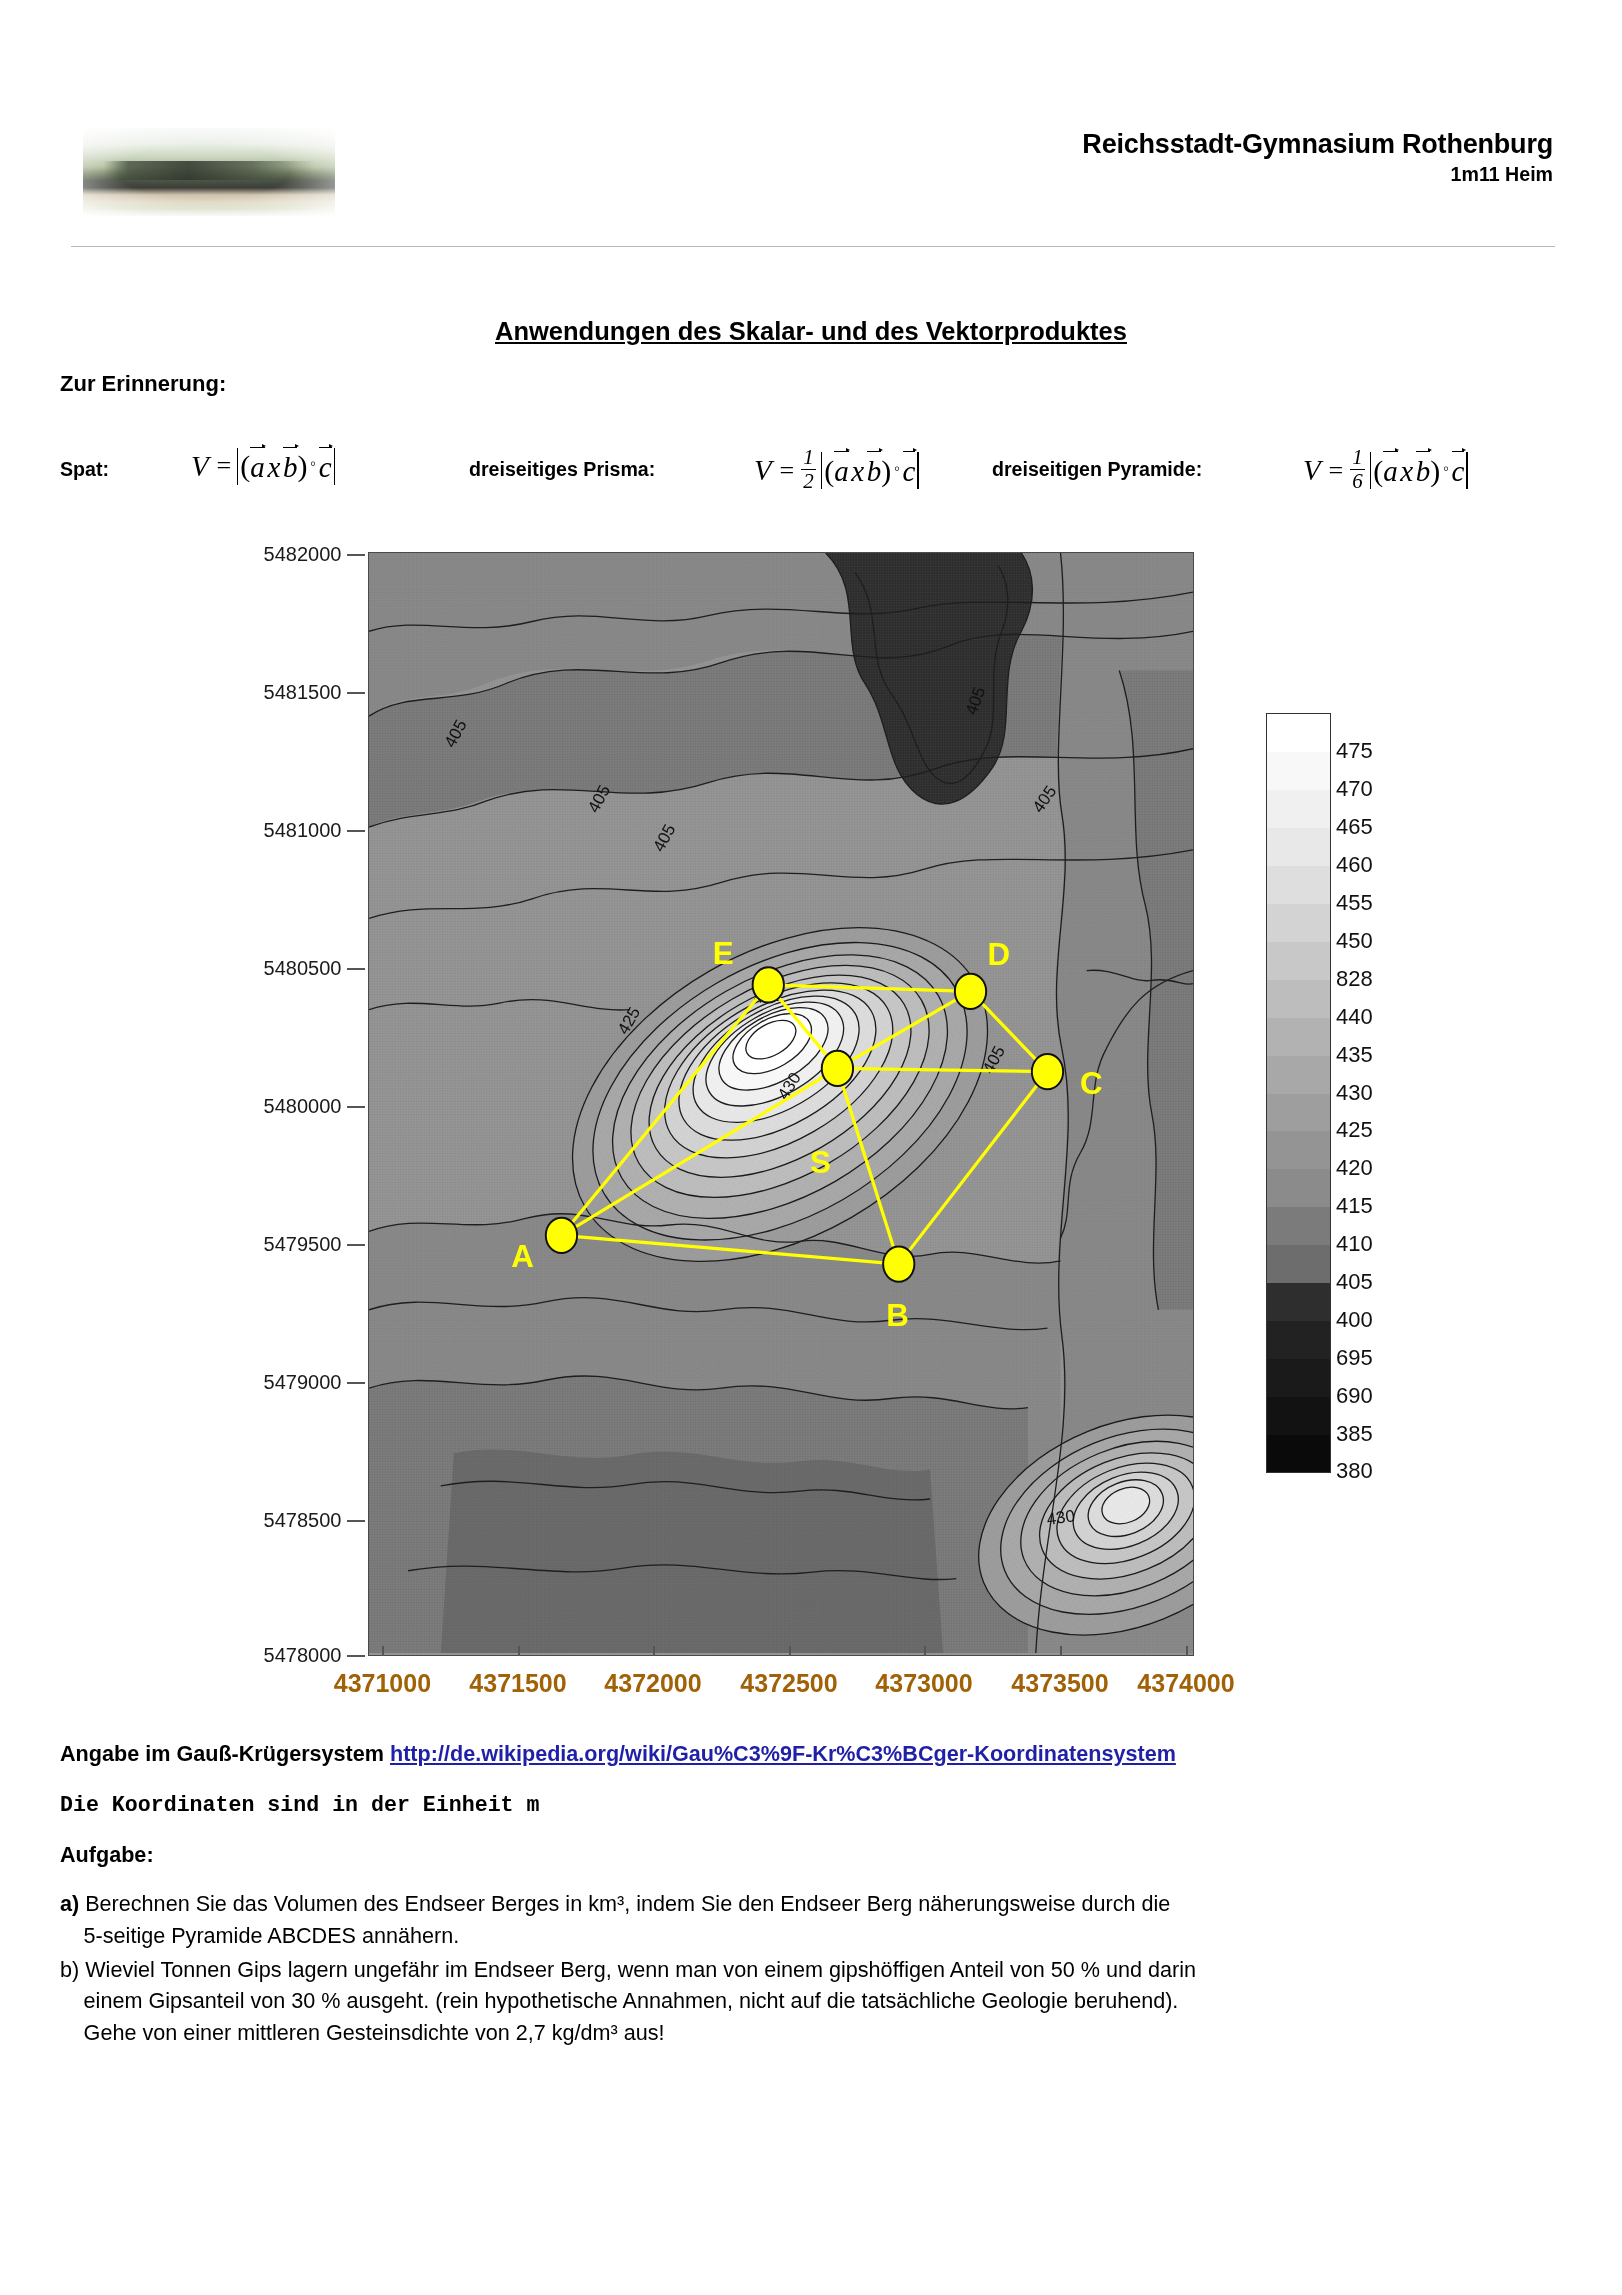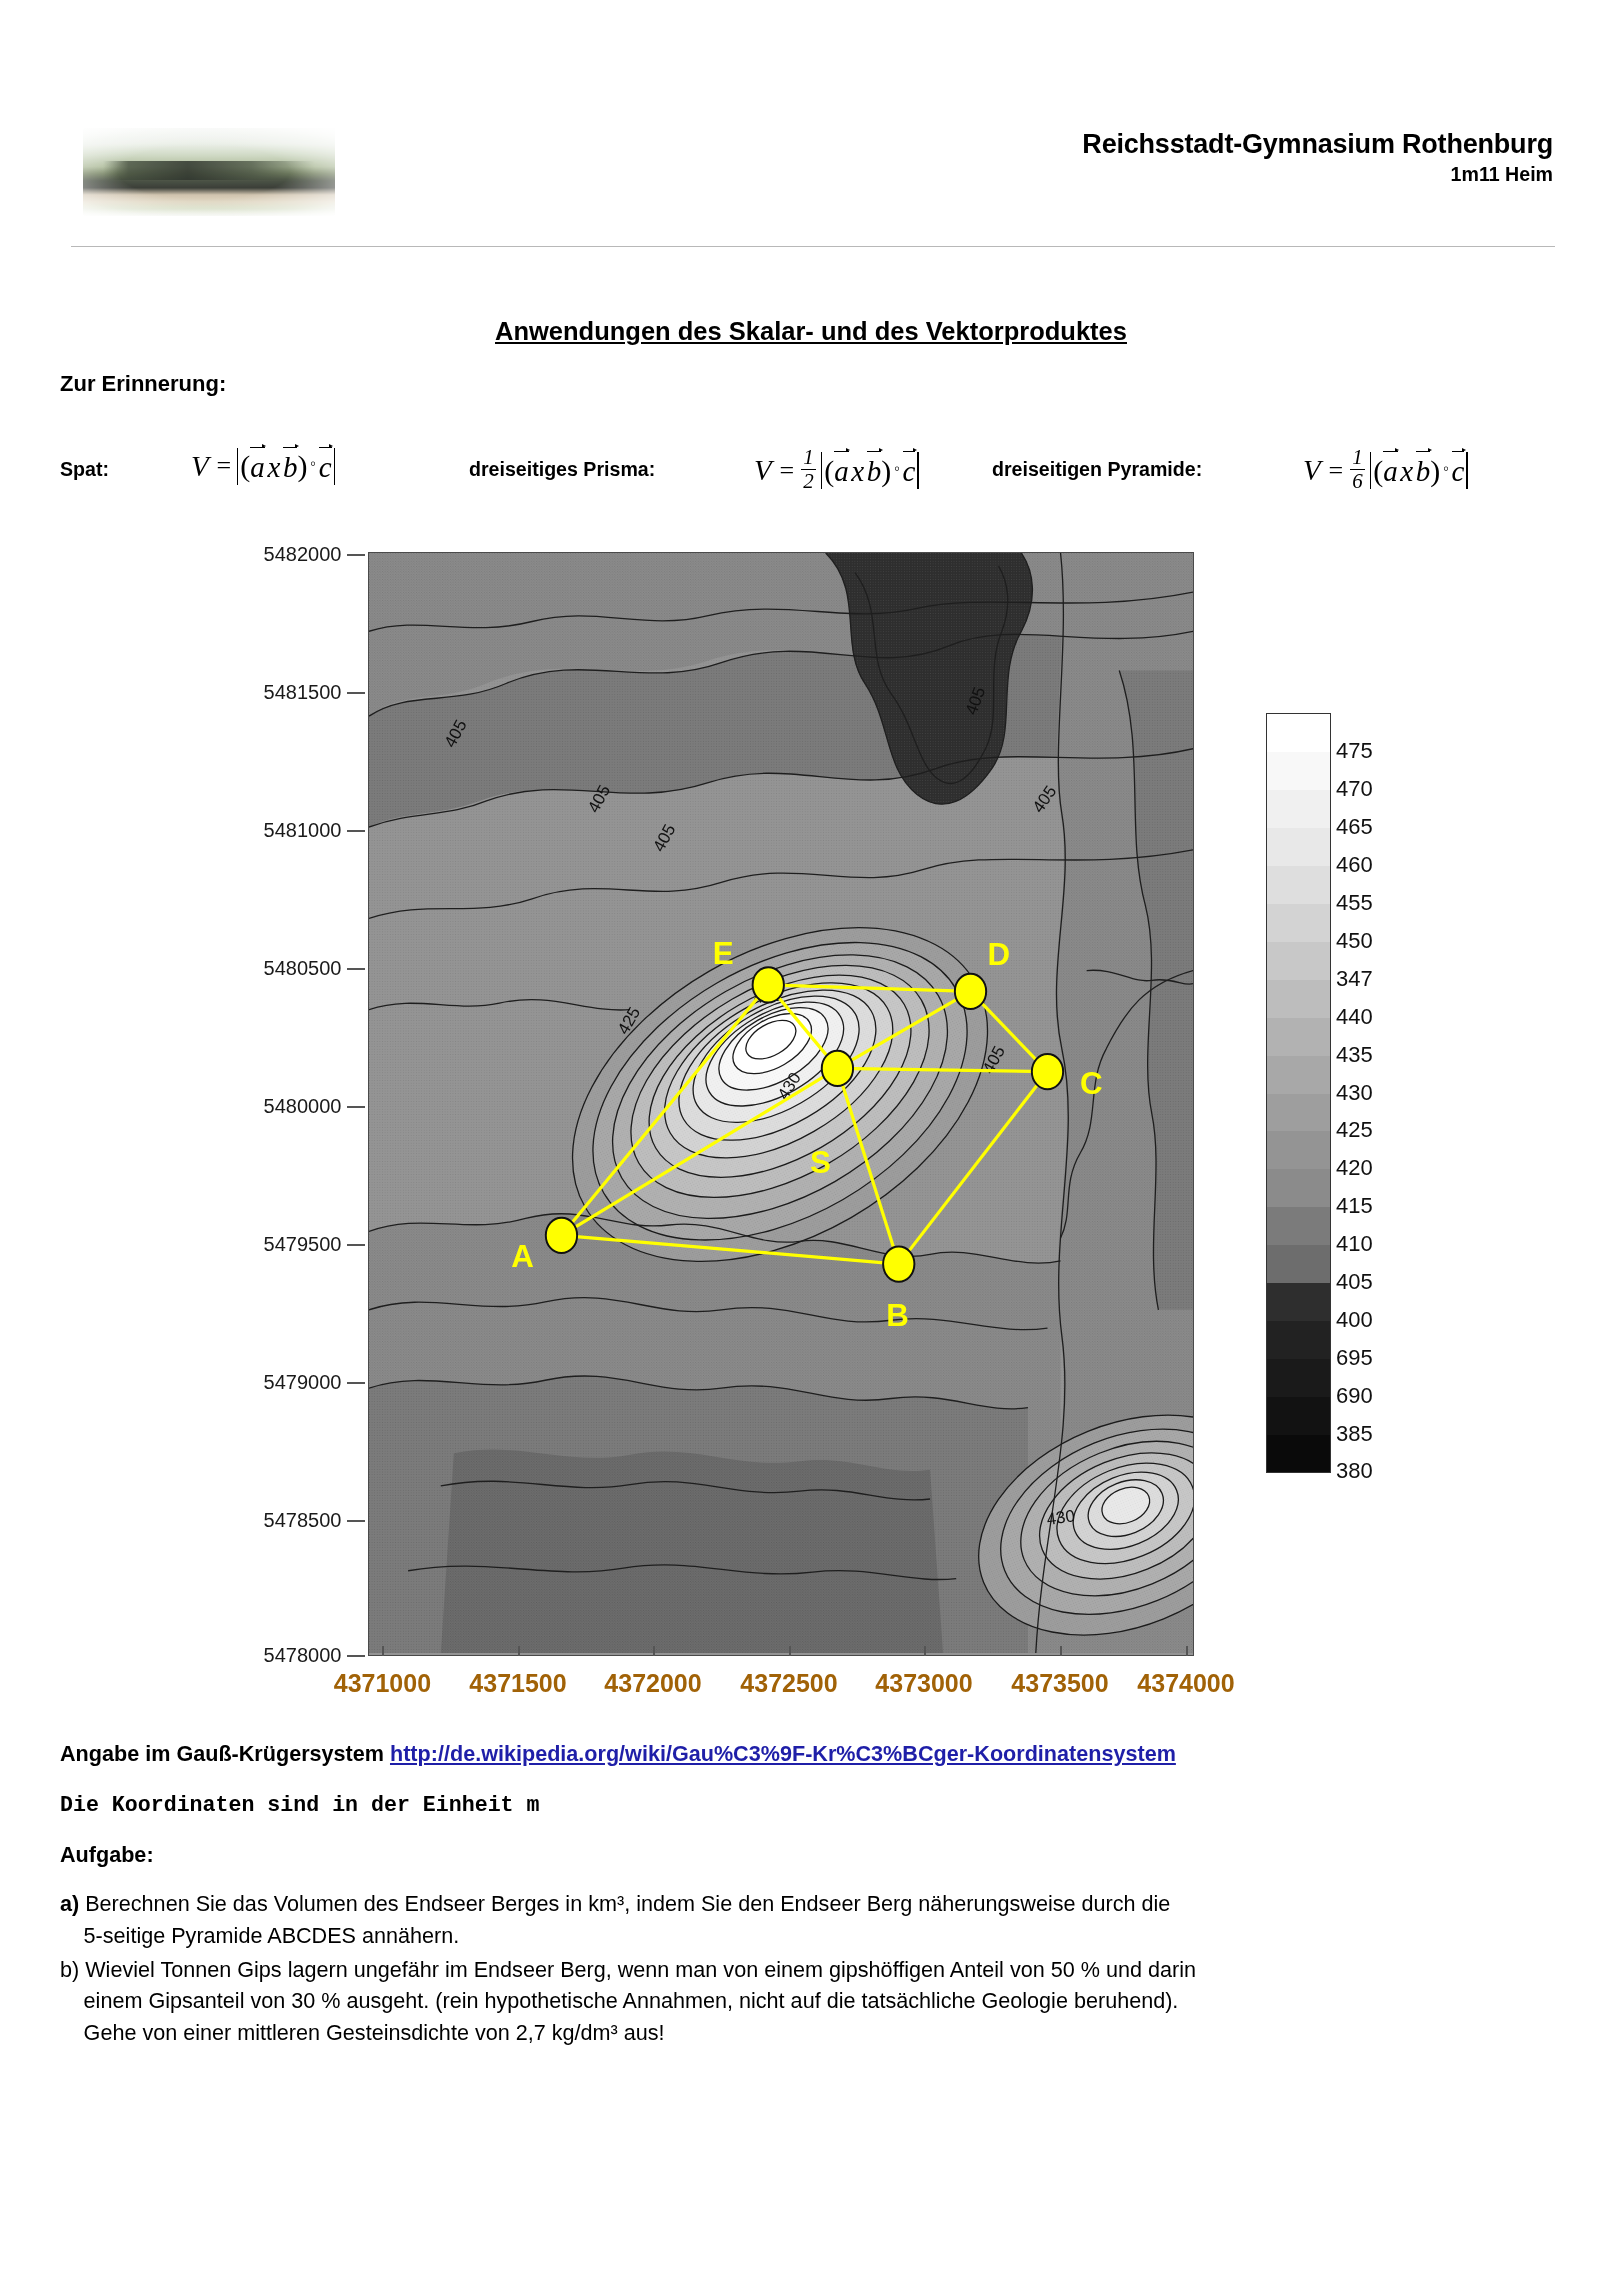--- a/index.html
+++ b/index.html
@@ -665,21 +665,21 @@
       <div class="cb-cell" style="top:683px;height:38px;background:#121212;"></div>
       <div class="cb-cell" style="top:721px;height:37px;background:#0a0a0a;border-bottom:none;"></div>
     </div>
     <div class="cb-labels">
       <div class="cb-lab" style="top:38px;">475</div>
       <div class="cb-lab" style="top:76px;">470</div>
       <div class="cb-lab" style="top:114px;">465</div>
       <div class="cb-lab" style="top:152px;">460</div>
       <div class="cb-lab" style="top:190px;">455</div>
       <div class="cb-lab" style="top:228px;">450</div>
-      <div class="cb-lab" style="top:266px;">347</div>
+      <div class="cb-lab" style="top:266px;">828</div>
       <div class="cb-lab" style="top:304px;">440</div>
       <div class="cb-lab" style="top:342px;">435</div>
       <div class="cb-lab" style="top:380px;">430</div>
       <div class="cb-lab" style="top:417px;">425</div>
       <div class="cb-lab" style="top:455px;">420</div>
       <div class="cb-lab" style="top:493px;">415</div>
       <div class="cb-lab" style="top:531px;">410</div>
       <div class="cb-lab" style="top:569px;">405</div>
       <div class="cb-lab" style="top:607px;">400</div>
       <div class="cb-lab" style="top:645px;">695</div>

